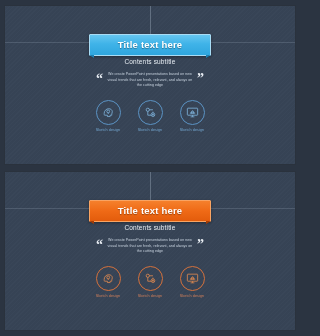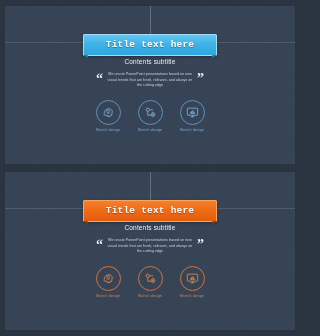--- a/index.html
+++ b/index.html
@@ -31,21 +31,21 @@
   }
   
   .vguide {
     position:absolute; top:0; width:1px;
     background:rgba(200,215,230,0.30);
     left:50%;
     pointer-events:none;
   }
 
   
-  .banner-wrap { position:absolute; left:0; right:0; display:flex; justify-content:center;font-family:Liberation Mono, monospace; }
+  .banner-wrap { position:absolute; left:0; right:0; display:flex; justify-content:center; }
   .banner {
     position:relative;
     min-width:122px;
     padding:4px 22px 5px;
     text-align:center;
     font-size:9.5px;
     font-weight:bold;
     letter-spacing:.2px;
     color:#ffffff;
     text-shadow:0 1px 1px rgba(0,0,0,.35);

